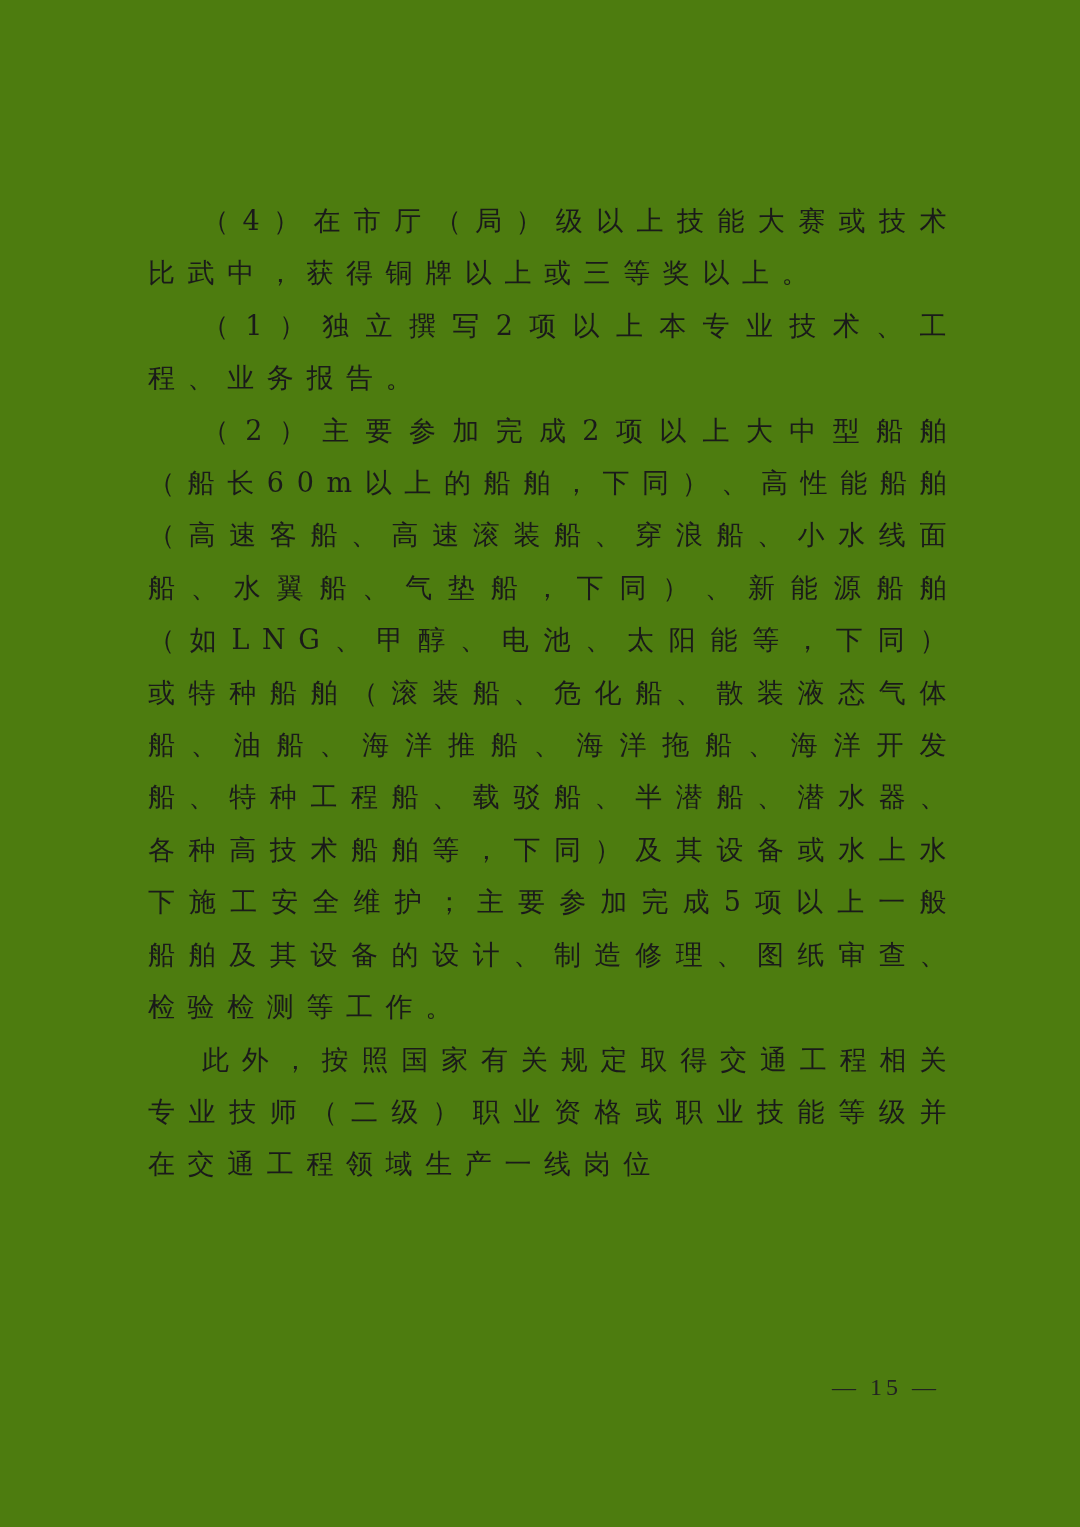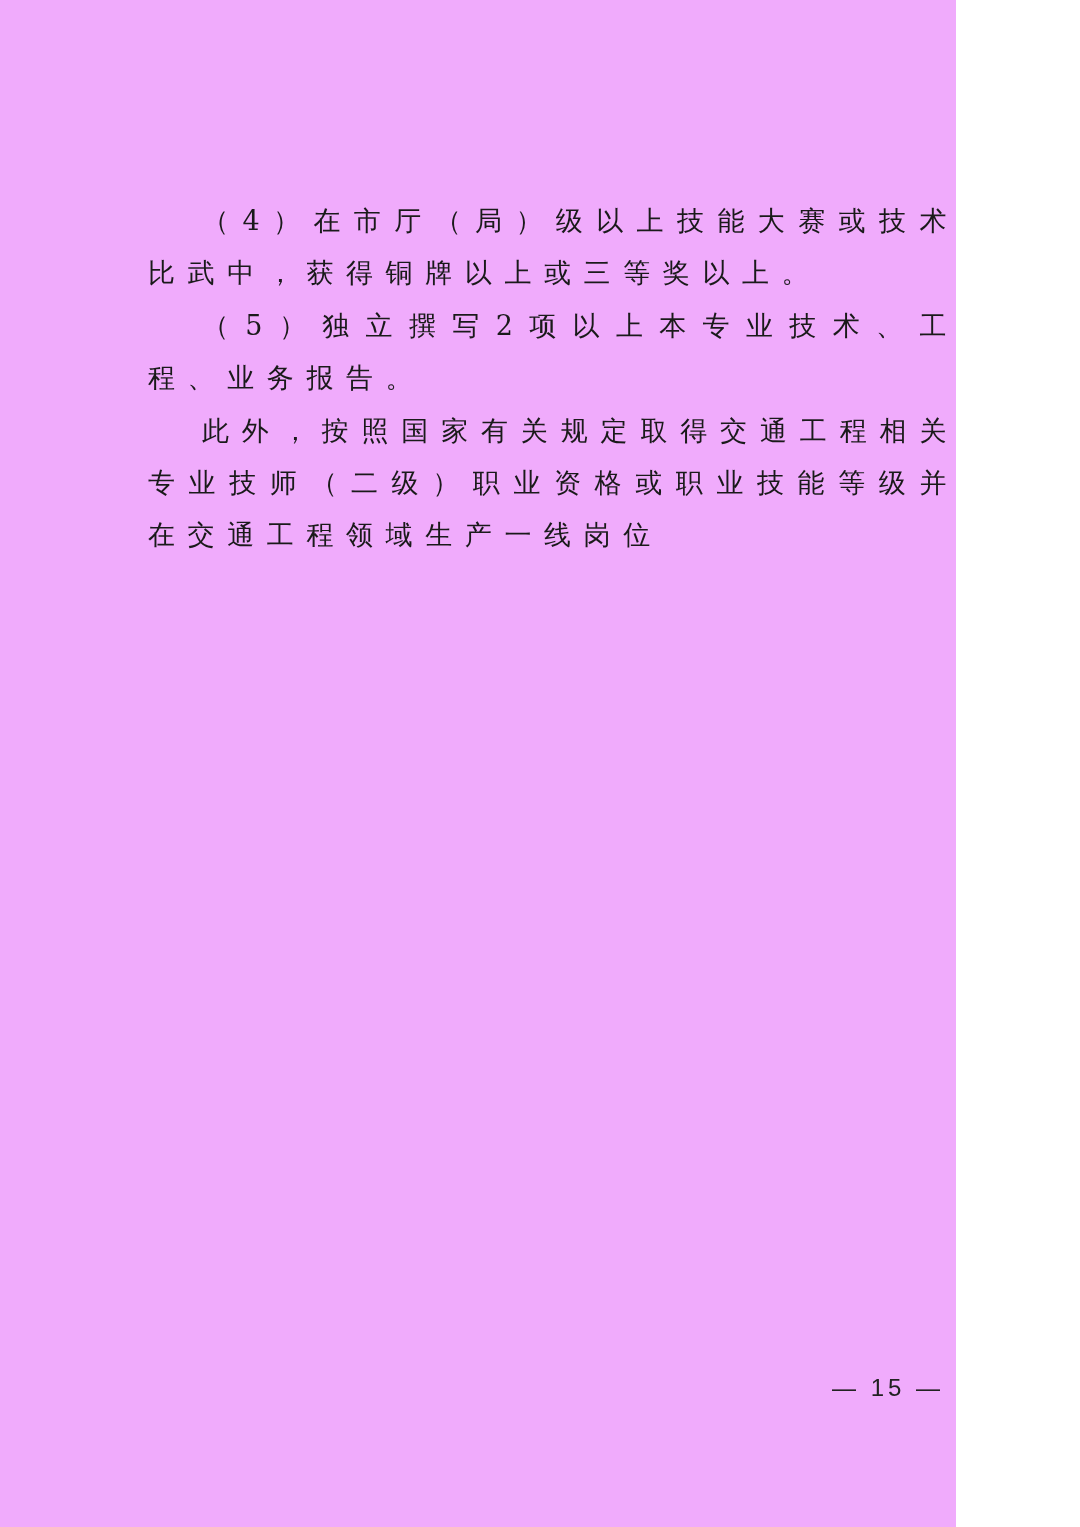--- a/index.html
+++ b/index.html
@@ -12,23 +12,23 @@
       height: 1527px;
       position: relative;
       overflow: hidden;
       font-family: "DejaVu Serif", "Liberation Serif", serif;
       color: #1a1a1a;
     }
     .page {
       position: absolute;
       left: 0;
       top: 0;
-      width: 956px;
+      width: 1080px;
       height: 1527px;
-      background: #f0abfc;
+      background: #4d7c0f;
     }
     .body-text {
       position: absolute;
       left: 148px;
       top: 195px;
       width: 798px;
     }
     .para {
       margin: 0;
       font-size: 27px;
@@ -40,27 +40,28 @@
       text-indent: 54px;
       margin-right: -13px;
     }
     .page-number {
       position: absolute;
       left: 832px;
       top: 1374px;
       font-size: 24px;
       letter-spacing: 4px;
       color: #222;
-      font-family: Liberation Sans, sans-serif;
+      font-family: Liberation Serif, serif;
       white-space: nowrap;
     }
   </style>
 </head>
 <body>
 
 <div class="page">
   <div class="body-text">
     <p class="para">（4）在市厅（局）级以上技能大赛或技术比武中，获得铜牌以上或三等奖以上。</p>
-    <p class="para">（5）独立撰写2项以上本专业技术、工程、业务报告。</p>
+    <p class="para">（1）独立撰写2项以上本专业技术、工程、业务报告。</p>
+    <p class="para">（2）主要参加完成2项以上大中型船舶（船长60m以上的船舶，下同）、高性能船舶（高速客船、高速滚装船、穿浪船、小水线面船、水翼船、气垫船，下同）、新能源船舶（如LNG、甲醇、电池、太阳能等，下同）或特种船舶（滚装船、危化船、散装液态气体船、油船、海洋推船、海洋拖船、海洋开发船、特种工程船、载驳船、半潜船、潜水器、各种高技术船舶等，下同）及其设备或水上水下施工安全维护；主要参加完成5项以上一般船舶及其设备的设计、制造修理、图纸审查、检验检测等工作。</p>
     <p class="para">此外，按照国家有关规定取得交通工程相关专业技师（二级）职业资格或职业技能等级并在交通工程领域生产一线岗位</p>
   </div>
   <div class="page-number">— 15 —</div>
 </div>
 
 </body></html>

